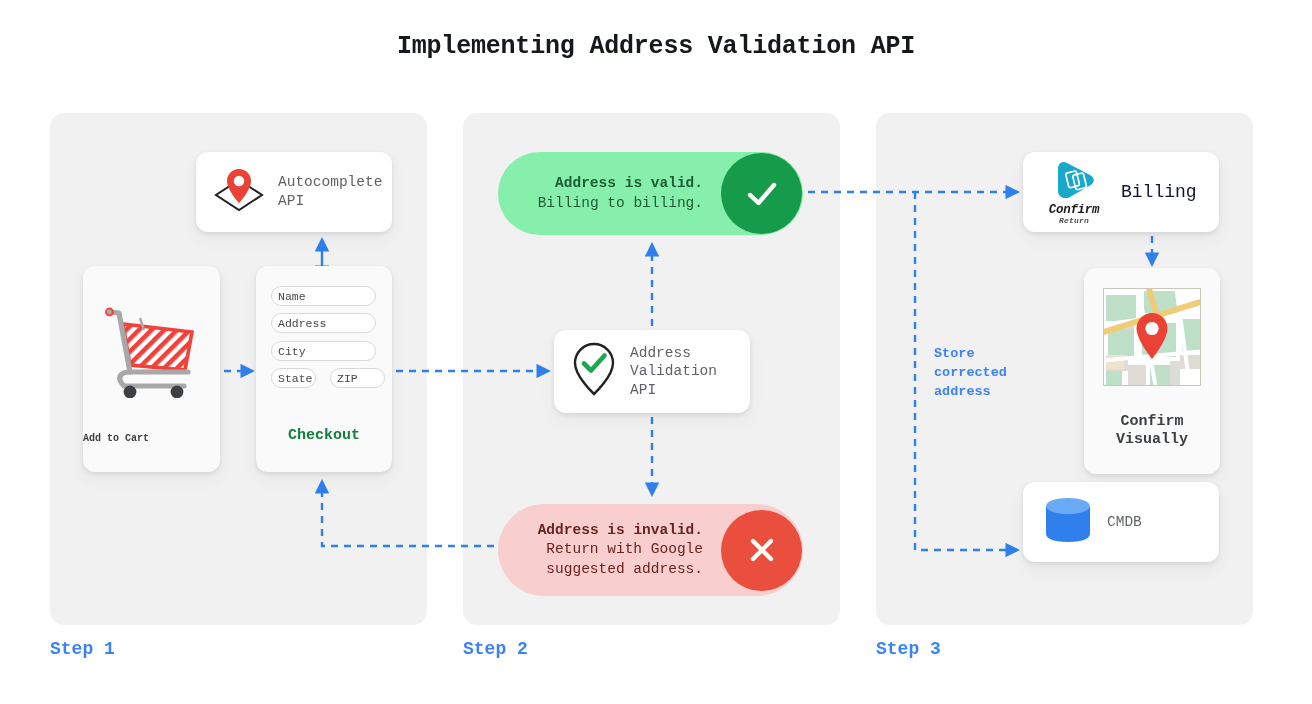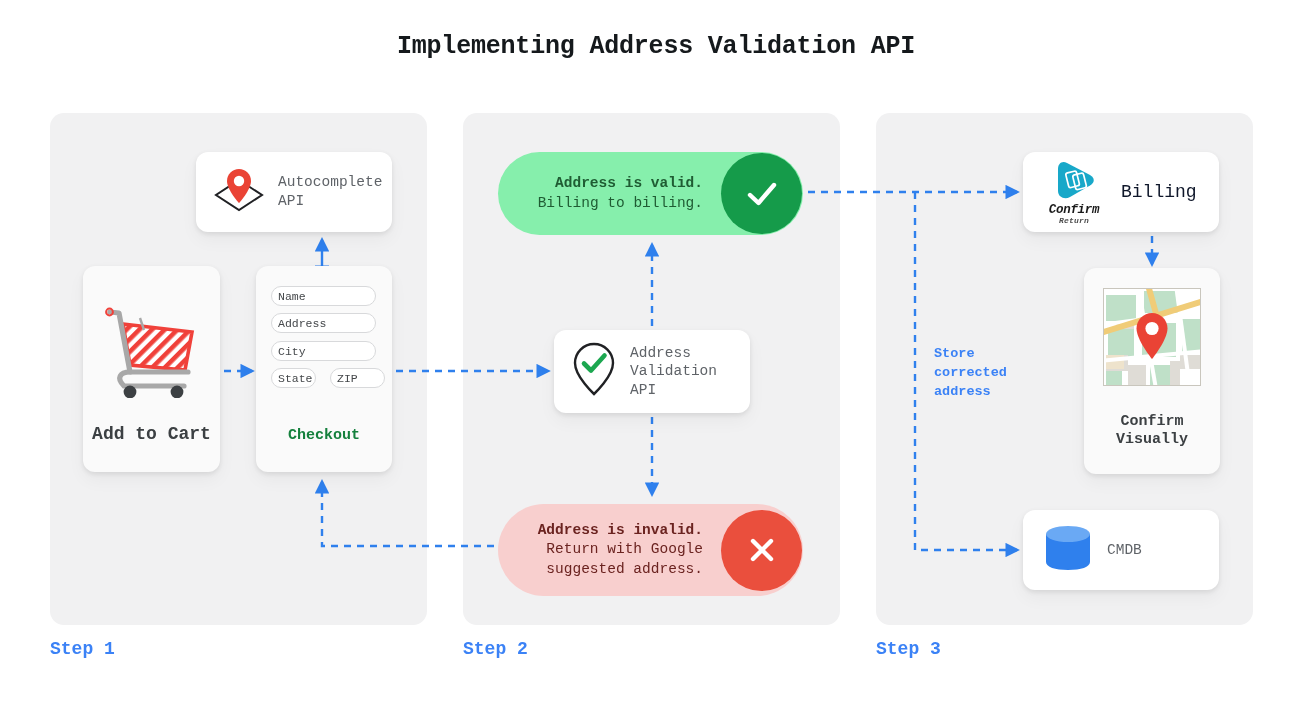--- a/index.html
+++ b/index.html
@@ -35,22 +35,22 @@
   }
   .card.plain{background:#ffffff;}
 
   
   #autocomplete{left:196px;top:152px;width:196px;height:80px;
      display:flex;align-items:center;gap:12px;padding-left:16px;box-sizing:border-box;}
   #autocomplete .lbl{font-size:14.5px;color:#5f6368;line-height:1.28;}
 
   
   #addcart{left:83px;top:266px;width:137px;height:206px;}
-  #addcart .caption{position:absolute;left:0;bottom:28px;width:100%;text-align:center;
-     font-size:18px;font-weight:bold;color:#3c4043;}
+  #addcart .caption{position:absolute;left:0;bottom:28px;width:100%;
+     font-size:10px;font-weight:bold;color:#3c4043;}
   #addcart .artwork{position:absolute;left:50%;top:36px;transform:translateX(-50%);}
 
   
   #checkout{left:256px;top:266px;width:136px;height:206px;}
   #checkout .caption{position:absolute;left:0;bottom:28px;width:100%;text-align:center;
      font-size:15px;font-weight:bold;color:#15803d;}
   .field{
     position:absolute;background:#ffffff;border:1px solid #d8d9db;border-radius:10px;
     font-size:11.5px;color:#44474a;display:flex;align-items:center;padding-left:6px;
     box-sizing:border-box;height:20px;
@@ -90,21 +90,21 @@
      font-style:italic;letter-spacing:-0.3px;margin-top:1px;}
   .paygate .pg-sub{font-size:8px;font-weight:bold;color:#4b4b4b;
      font-style:italic;letter-spacing:0.2px;margin-top:-1px;}
 
   #mapcard{left:1084px;top:268px;width:136px;height:206px;}
   #mapcard .caption{position:absolute;left:0;bottom:24px;width:100%;text-align:center;
      font-size:15px;font-weight:bold;color:#3c4043;line-height:1.25;}
   #mapcard .thumb{position:absolute;left:50%;top:20px;transform:translateX(-50%);
      width:98px;height:98px;border:1px solid #c9c6bd;box-sizing:border-box;overflow:hidden;}
 
-  #cmdb{left:1023px;top:510px;width:196px;height:80px;
+  #cmdb{left:1023px;top:482px;width:196px;height:80px;
      display:flex;align-items:center;gap:14px;padding-left:20px;box-sizing:border-box;}
   #cmdb .lbl{font-size:14.5px;color:#5f6368;}
 
   
   #store-lbl{
     position:absolute;left:934px;top:344px;width:96px;
     font-size:13.5px;font-weight:bold;color:#3b82f6;line-height:1.42;
   }
 
   

